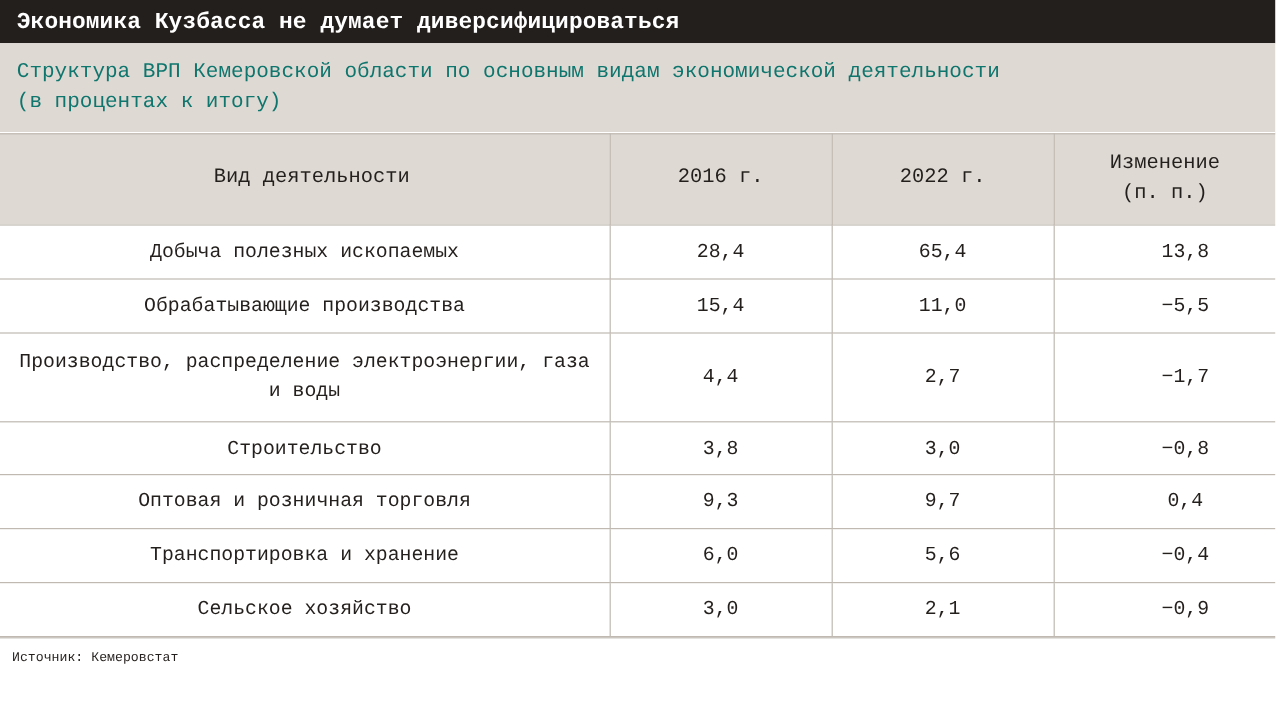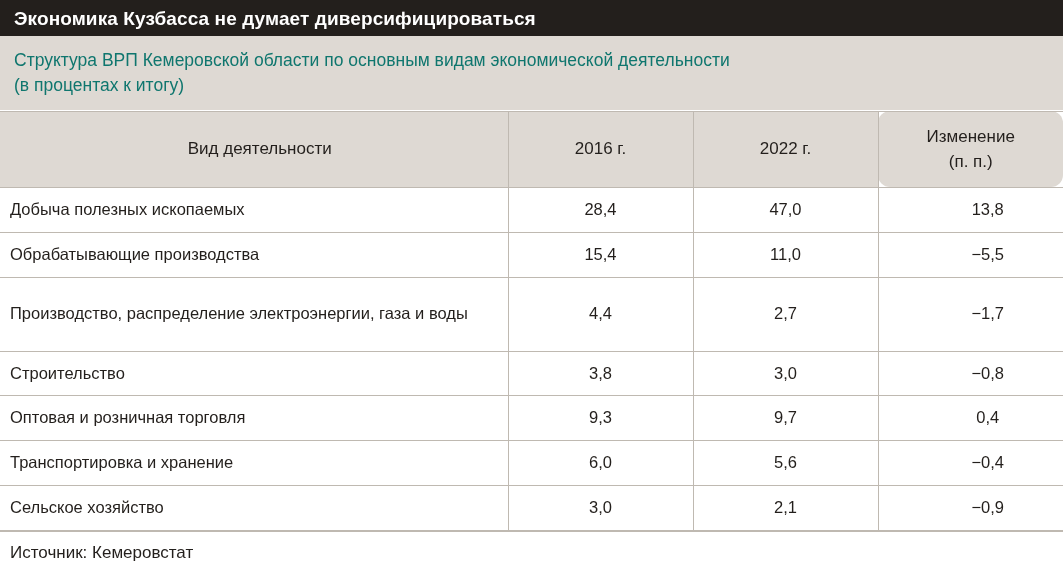--- a/index.html
+++ b/index.html
@@ -11,20 +11,21 @@
     font-family: "Liberation Sans", sans-serif;
     -webkit-font-smoothing: antialiased;
   }
   .page {
     width: 1063px;
     height: 584px;
     box-sizing: border-box;
     position: relative;
     background: #ffffff;
     overflow: hidden;
+    font-family: Liberation Mono, monospace;
   }
 
   
   .title-bar {
     background: #231f1c;
     color: #ffffff;
     height: 36px;
     display: flex;
     align-items: center;
     padding: 0 14px;
@@ -67,50 +68,50 @@
     color: #231f1c;
     font-weight: normal;
     font-size: 17px;
     text-align: center;
     vertical-align: middle;
     height: 76px;
     padding: 6px 8px;
     line-height: 1.5;
   }
   thead th.col-name { border-left: none; padding-left: 20px; }
-  thead th.col-change { border-right: none; border-radius: 12px; }
+  thead th.col-change { border-right: none; }
 
   tbody td {
     background: #ffffff;
     font-size: 16.5px;
     color: #231f1c;
     padding: 10px 10px;
     vertical-align: middle;
     line-height: 1.45;
   }
   tbody td.cell-name {
-    text-align: left;
+    text-align: center;
     padding-left: 10px;
     border-left: none;
   }
   tbody td.cell-num {
     text-align: center;
   }
   tbody td.cell-change {
     text-align: center;
     border-right: none;
     padding-left: 44px;
   }
   tbody tr.tall td { height: 74px; }
   tbody tr td { height: 40px; }
 
   
   .source-row {
     padding: 11px 14px 10px 10px;
-    font-size: 17px;
+    font-size: 11px;
     color: #231f1c;
     background: #ffffff;
     border-top: 1px solid #bfb9b1;
     box-sizing: border-box;
   }
 </style>
 </head>
 <body>
 
 <div class="page">
@@ -139,21 +140,21 @@
         <th class="col-change">
           <div>Изменение</div>
           <div>(п. п.)</div>
         </th>
       </tr>
     </thead>
     <tbody>
       <tr>
         <td class="cell-name">Добыча полезных ископаемых</td>
         <td class="cell-num">28,4</td>
-        <td class="cell-num">47,0</td>
+        <td class="cell-num">65,4</td>
         <td class="cell-change">13,8</td>
       </tr>
       <tr>
         <td class="cell-name">Обрабатывающие производства</td>
         <td class="cell-num">15,4</td>
         <td class="cell-num">11,0</td>
         <td class="cell-change">−5,5</td>
       </tr>
       <tr class="tall">
         <td class="cell-name">Производство, распределение электроэнергии, газа и воды</td>

